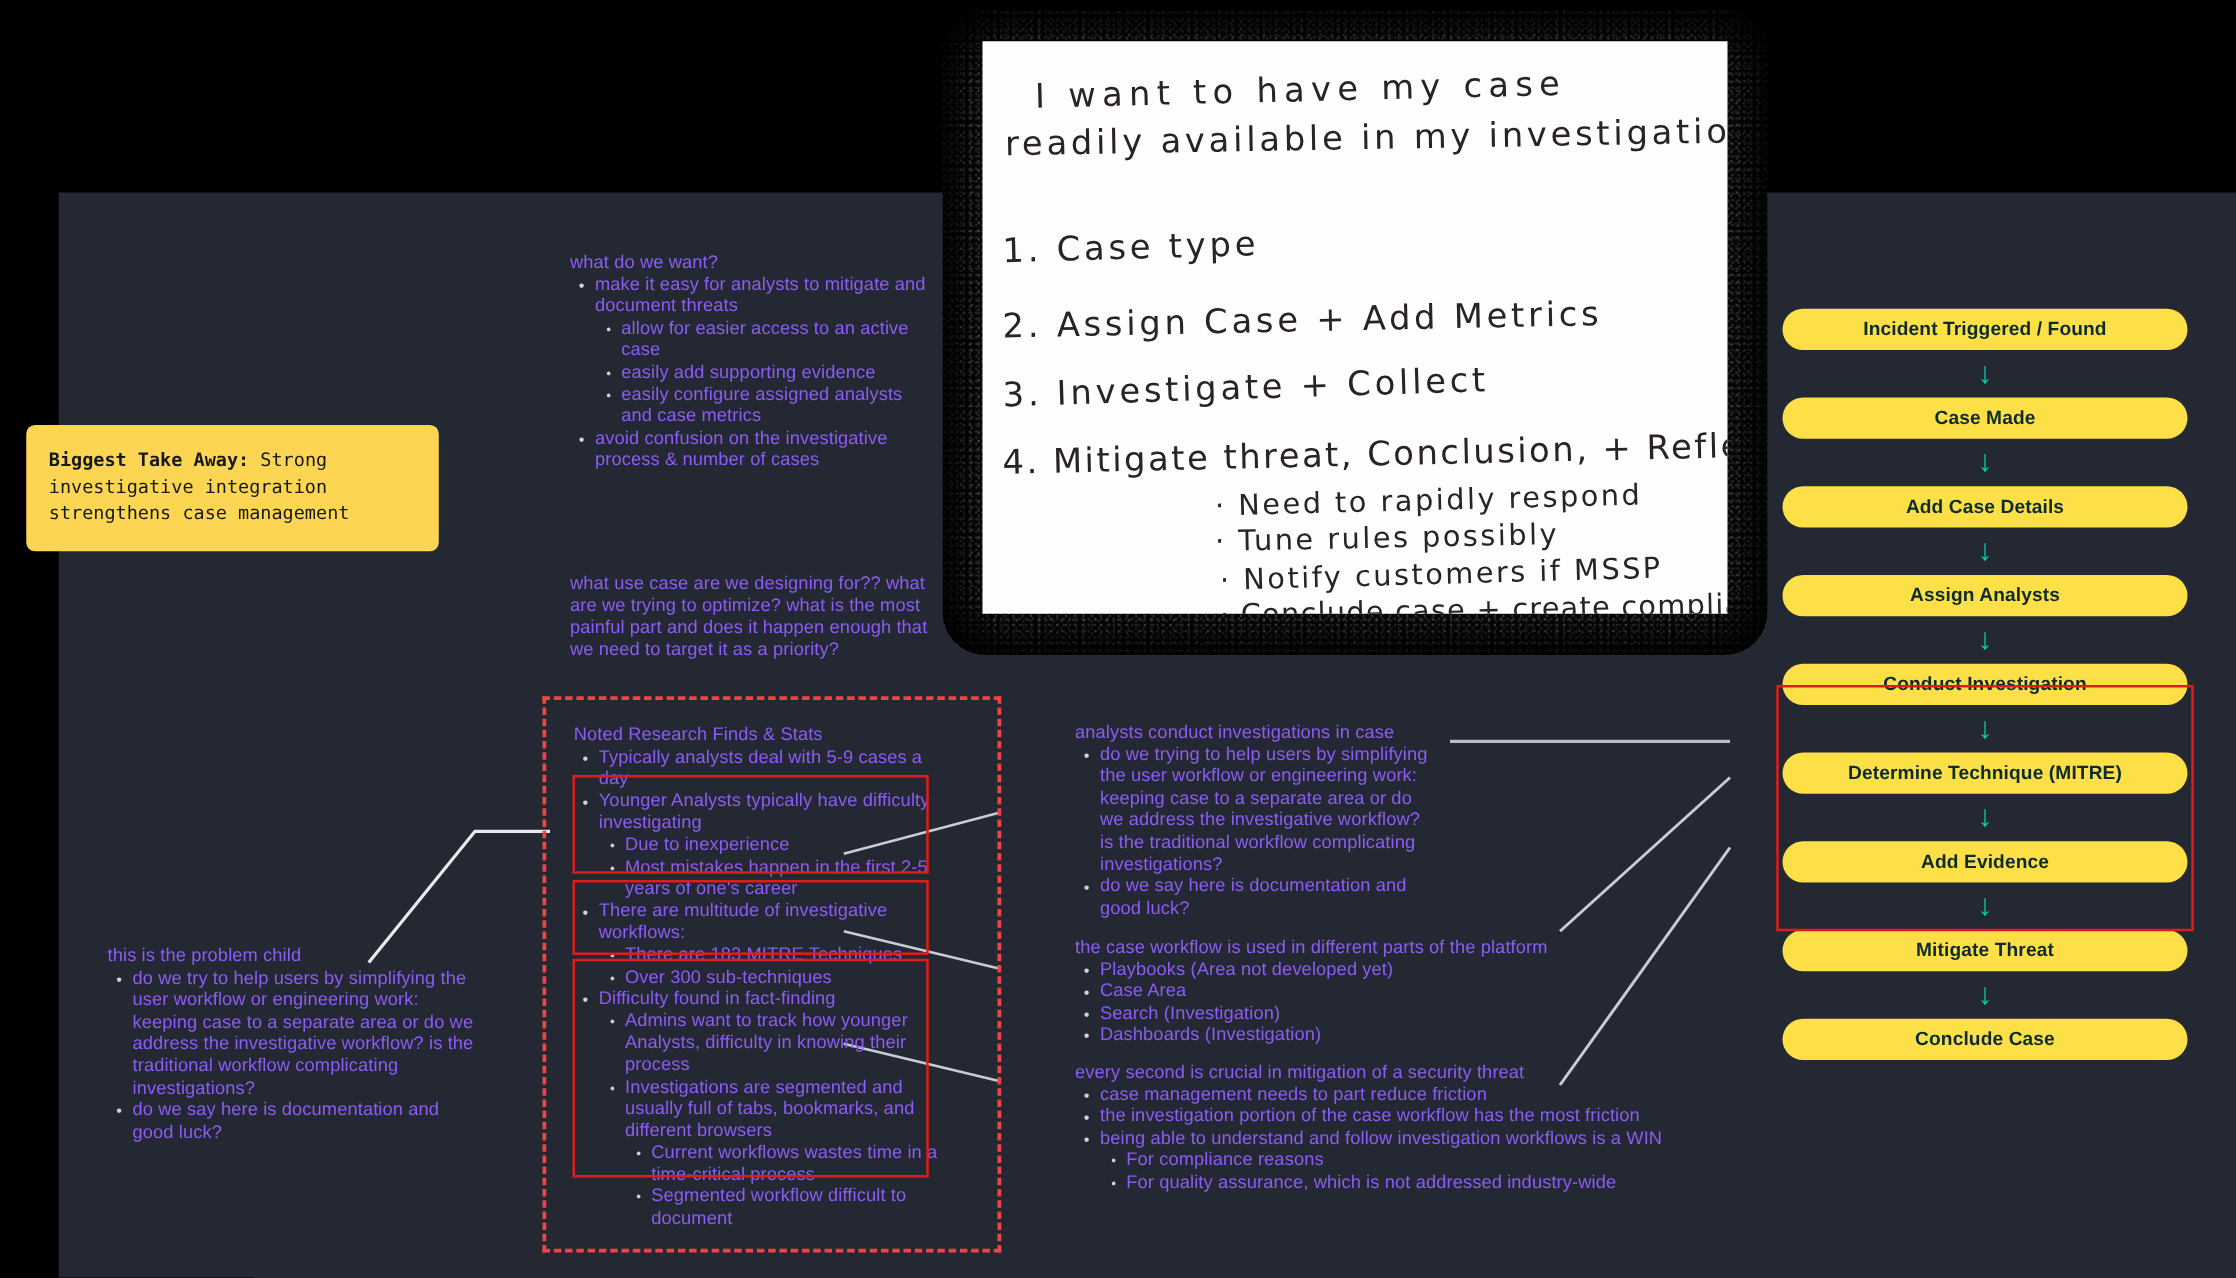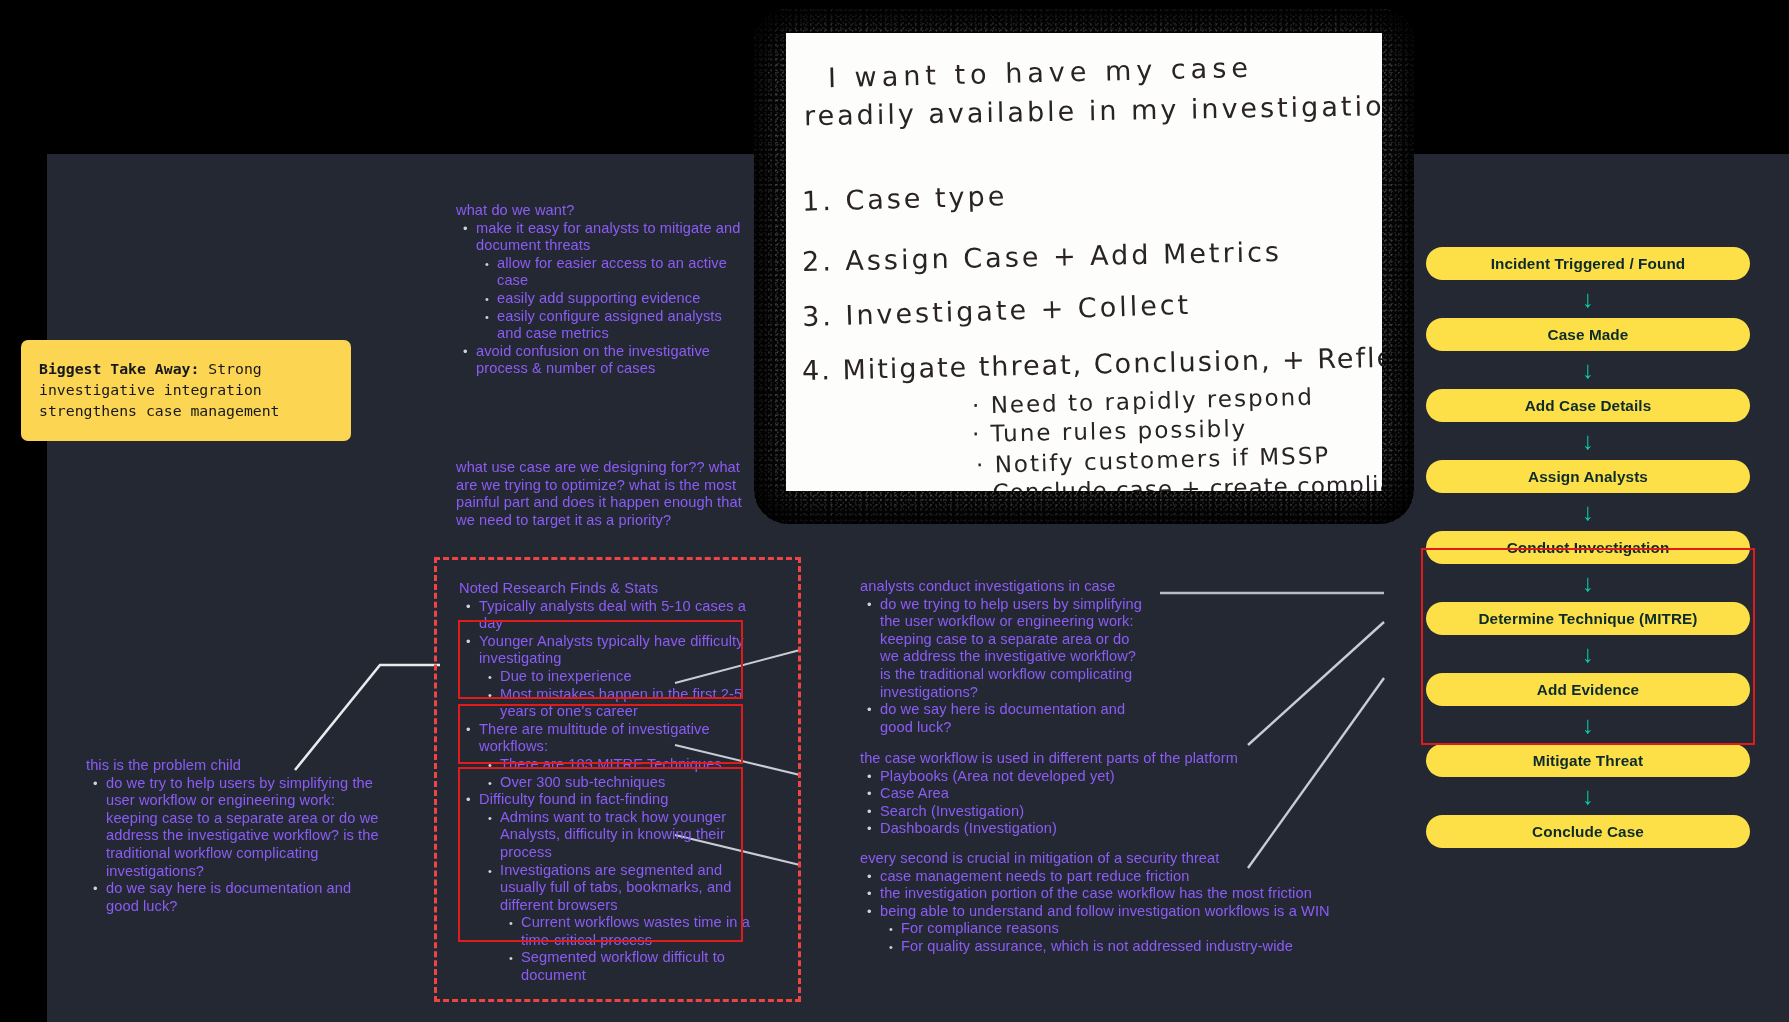--- a/index.html
+++ b/index.html
@@ -110,21 +110,21 @@
   </div>
 
   <div class="txt" style="left:456px;top:459px;width:298px;">
     <span>what use case are we designing for?? what are we trying to optimize? what is the most painful part and does it happen enough that we need to target it as a priority?</span>
   </div>
 
   <div id="research">
     <div class="txt" style="left:22px;top:20px;width:300px;">
       <span class="hd">Noted Research Finds &amp; Stats</span>
       <ul>
-        <li>Typically analysts deal with 5-10 cases a day</li>
+        <li>Typically analysts deal with 5-9 cases a day</li>
         <li><span>Younger Analysts typically have difficulty investigating</span>
           <ul>
             <li>Due to inexperience</li>
             <li>Most mistakes happen in the first 2-5 years of one's career</li>
           </ul>
         </li>
         <li><span>There are multitude of investigative workflows:</span>
           <ul>
             <li>There are 183 MITRE Techniques</li>
             <li>Over 300 sub-techniques</li>

